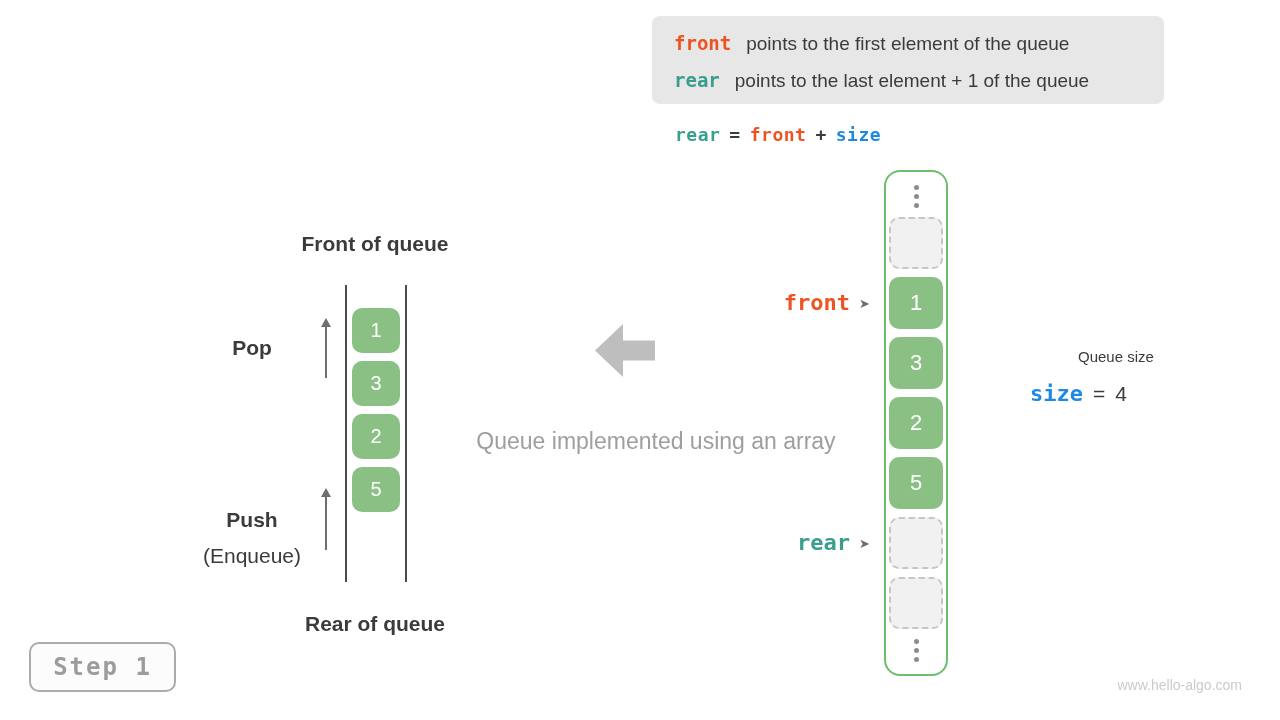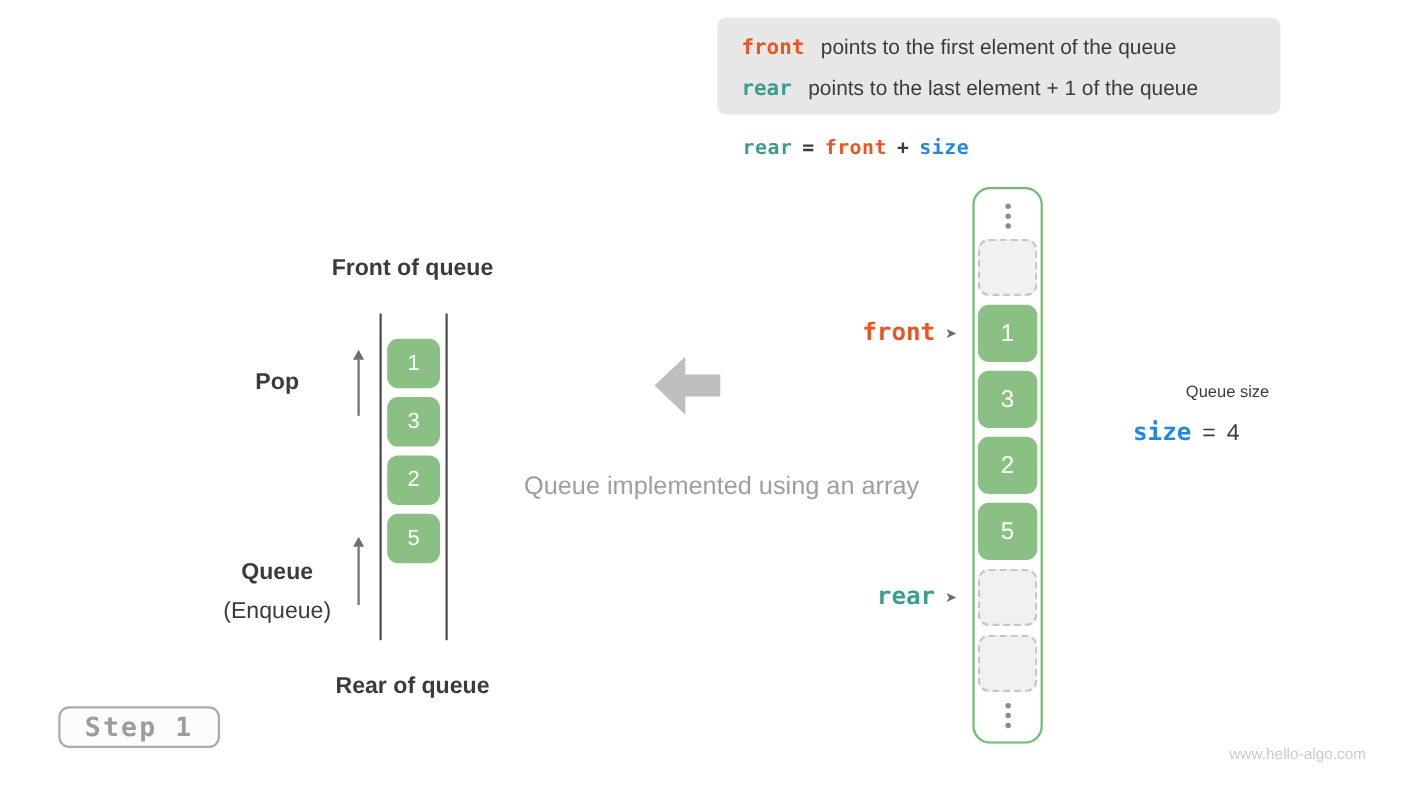--- a/index.html
+++ b/index.html
@@ -66,21 +66,21 @@
   .pointer .arr { font-family:"DejaVu Sans", sans-serif; font-size:13px; color:var(--pointer_arrow_gray); }
 
   
   .qsize-title { position:absolute; left:1030px; top:344px; font-size:15px; line-height:26px; color:var(--text_dark);margin-left:48px; }
   .qsize-line { position:absolute; left:1030px; top:380px; font-size:21px; line-height:28px; white-space:nowrap; }
   .qsize-line .code { font-size:22px; }
   .qsize-line .eq { margin:0 10px; }
 
   
   .step-badge {
-    position:absolute; left:53px; top:642px; width:147px; height:38px;
+    position:absolute; left:29px; top:642px; width:147px; height:50px;
     background:var(--step_bg); border:2px solid var(--step_border); border-radius:10px;
     display:flex; align-items:center; justify-content:center;
     font-family:"DejaVu Sans Mono", monospace; font-weight:bold; font-size:24px;
     letter-spacing:2px; color:var(--step_text);
   }
 
   .watermark { position:absolute; right:38px; top:677px; font-family:Liberation Sans, sans-serif; font-size:14px; color:var(--watermark_gray); }
 </style>
 </head>
 <body>
@@ -115,21 +115,21 @@
 
   <div class="op-block" style="left:167px; top:333px;">
     <div class="op-title">Pop</div>
   </div>
   <div class="v-arrow" style="left:320px; top:318px; height:60px;">
     <span class="head"></span>
       <span class="stem"></span>
   </div>
 
   <div class="op-block" style="left:167px; top:505px;">
-    <div class="op-title">Queue</div>
+    <div class="op-title">Push</div>
     <div class="op-sub">(Enqueue)</div>
   </div>
   <div class="v-arrow" style="left:320px; top:488px; height:62px;">
     <span class="head"></span>
       <span class="stem"></span>
   </div>
 
   <svg class="big-arrow" width="60" height="53" viewBox="0 0 60 53">
     <polygon points="0,26.5 28,0 28,16.5 60,16.5 60,36.5 28,36.5 28,53" fill="#BEBEBE"></polygon>
   </svg>

